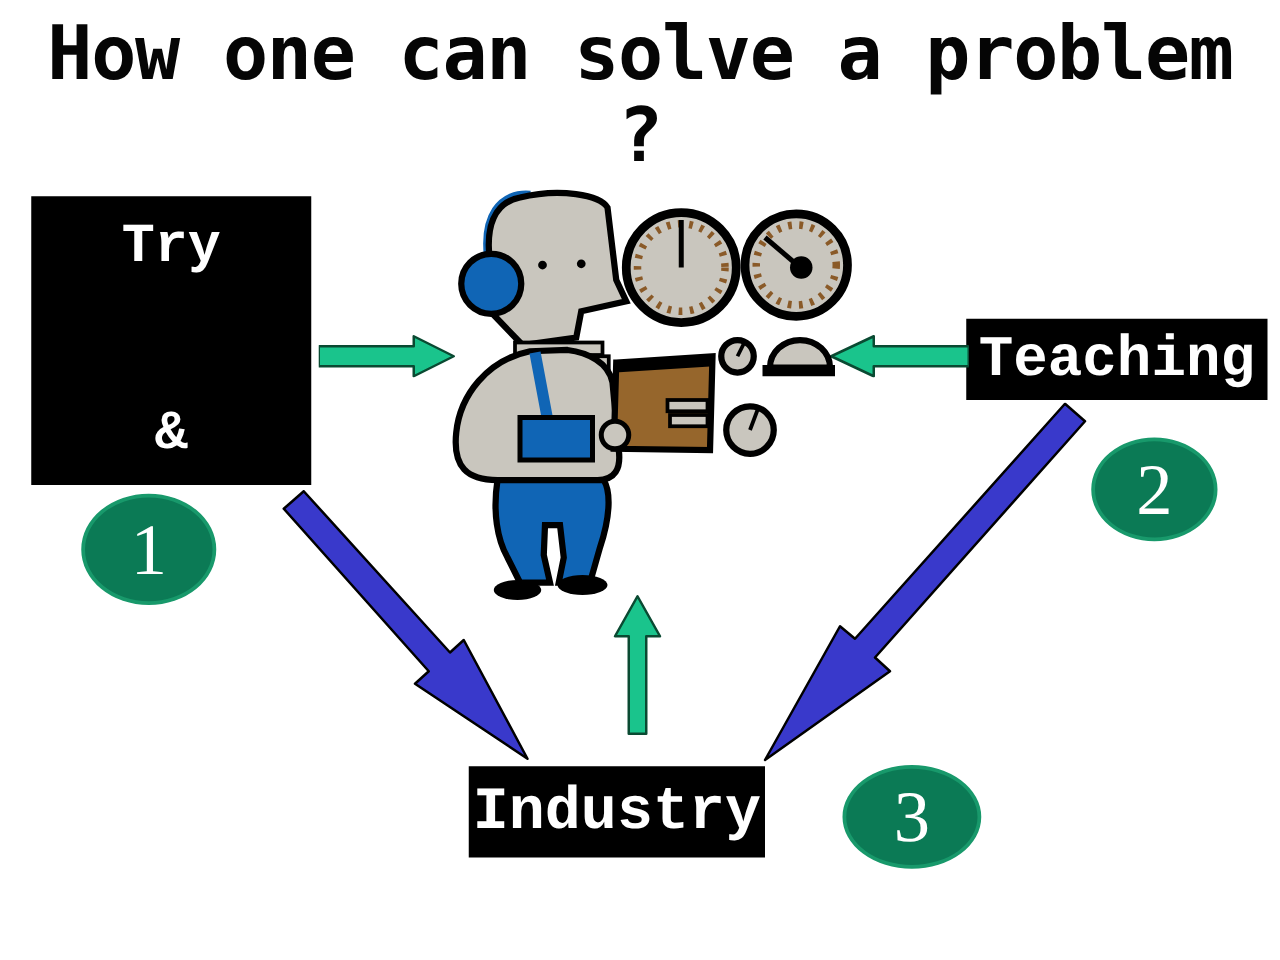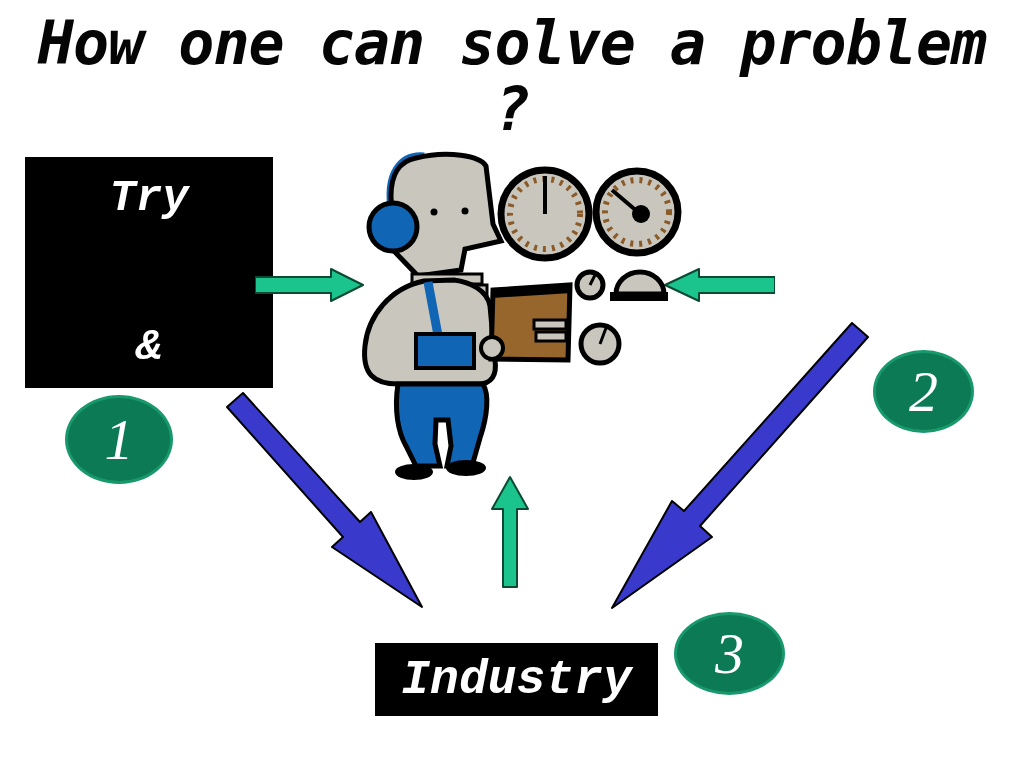--- a/index.html
+++ b/index.html
@@ -1,29 +1,29 @@
 <!DOCTYPE html>
 <html style="--arrow-green: #1AC48C; --arrow-blue: #3939CB; --badge-green: #0B7A55; --badge-border: #18996B; --box-black: #000000; --text-white: #FFFFFF; --figure-blue: #1065B5; --figure-gray: #C9C6BE; --figure-brown: #96662C;"><head>
 <meta charset="utf-8">
 <style>
   html,body{margin:0;padding:0;background:#ffffff;}
   .stage{position:relative;width:1024px;height:768px;background:#ffffff;overflow:hidden;
-         font-family:"Liberation Mono",monospace;font-style:italic;}
+         font-family:"Liberation Mono",monospace;}
 
   .title{position:absolute;left:0;top:10px;width:1024px;text-align:center;
          font-family:"DejaVu Sans Mono",monospace;font-weight:bold;font-size:60px;
          line-height:66px;color:#050505;letter-spacing:-1px;}
 
   .nbox{position:absolute;background:var(--box-black);color:var(--text-white);
         font-family:"Liberation Mono",monospace;font-weight:bold;
         display:flex;align-items:center;justify-content:center;box-sizing:border-box;}
-  .nbox-try{left:25px;top:157px;width:248px;height:231px;flex-direction:column;
+  .nbox-try{left:25px;top:157px;width:224px;height:231px;flex-direction:column;
             justify-content:space-between;padding:16px 0;font-size:44px;}
   .nbox-teaching{left:773px;top:255px;width:241px;height:65px;font-size:46px;}
-  .nbox-industry{left:375px;top:613px;width:283px;height:73px;font-size:48px;margin-top:30px;}
+  .nbox-industry{left:375px;top:613px;width:237px;height:73px;font-size:48px;}
 
   .badge{position:absolute;border-radius:50%;background:var(--badge-green);
          border:3px solid var(--badge-border);color:#ffffff;
          font-family:"Liberation Serif",serif;font-size:58px;line-height:1;
          display:flex;align-items:center;justify-content:center;box-sizing:border-box;}
   .badge-1{left:65px;top:395px;width:108px;height:89px;}
   .badge-2{left:873px;top:350px;width:101px;height:83px;}
   .badge-3{left:674px;top:612px;width:111px;height:83px;}
 
   svg.arrow{position:absolute;display:block;}
@@ -45,20 +45,23 @@
   <div class="title">
     <div>How one can solve a problem</div>
     <div>?</div>
   </div>
 
   <div class="nbox nbox-try">
     <div>Try</div>
     <div>&amp;</div>
   </div>
 
+  <div class="nbox nbox-teaching">
+    <span>Teaching</span>
+  </div>
 
   <div class="nbox nbox-industry">
     <span>Industry</span>
   </div>
 
   <div class="badge badge-1">
     <span>1</span>
   </div>
   <div class="badge badge-2">
     <span>2</span>

